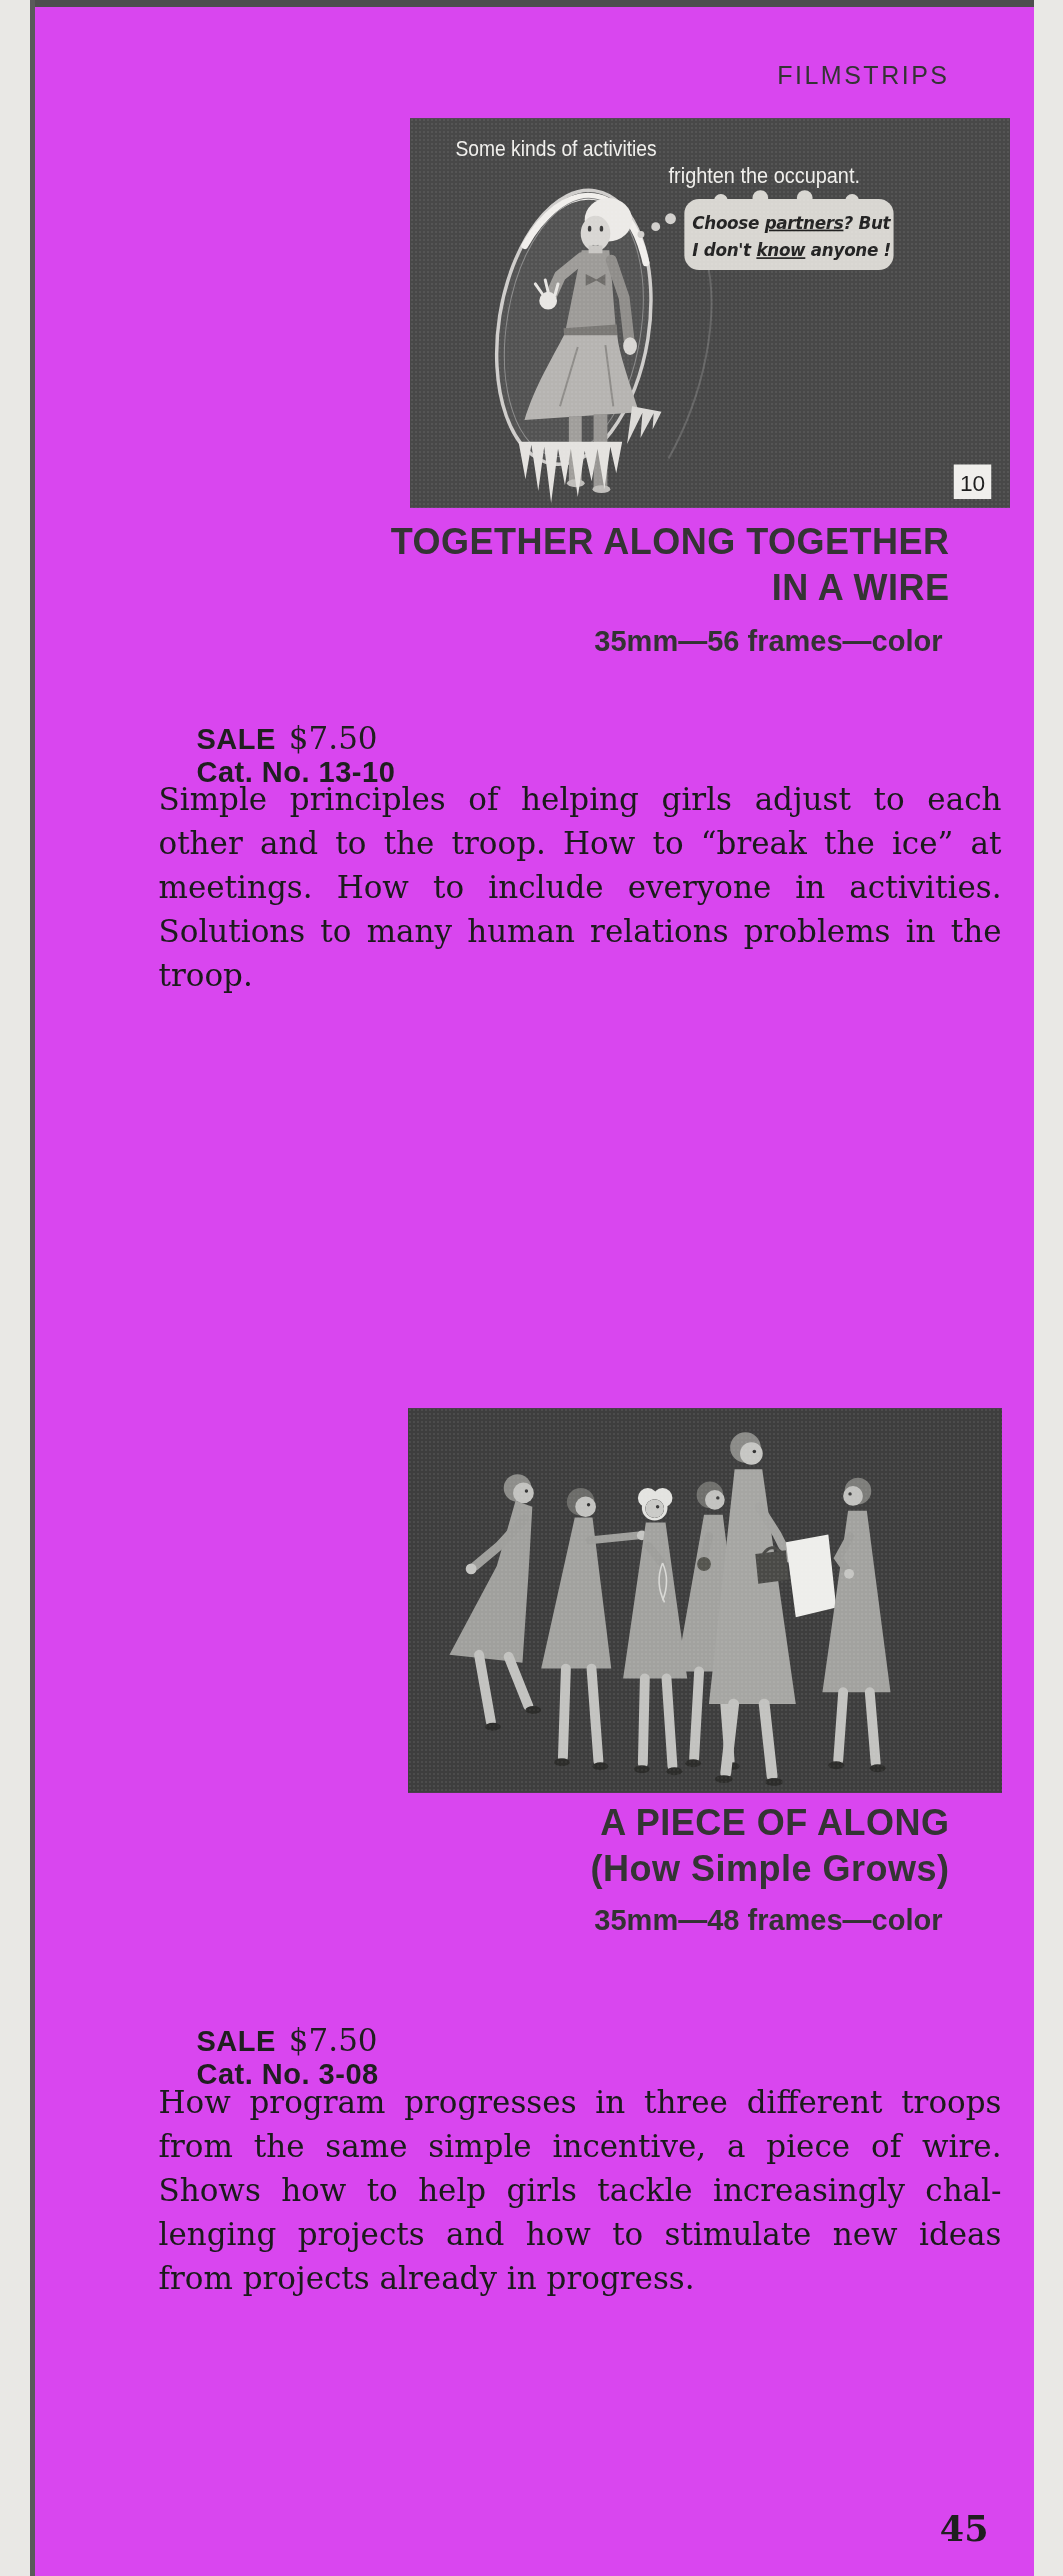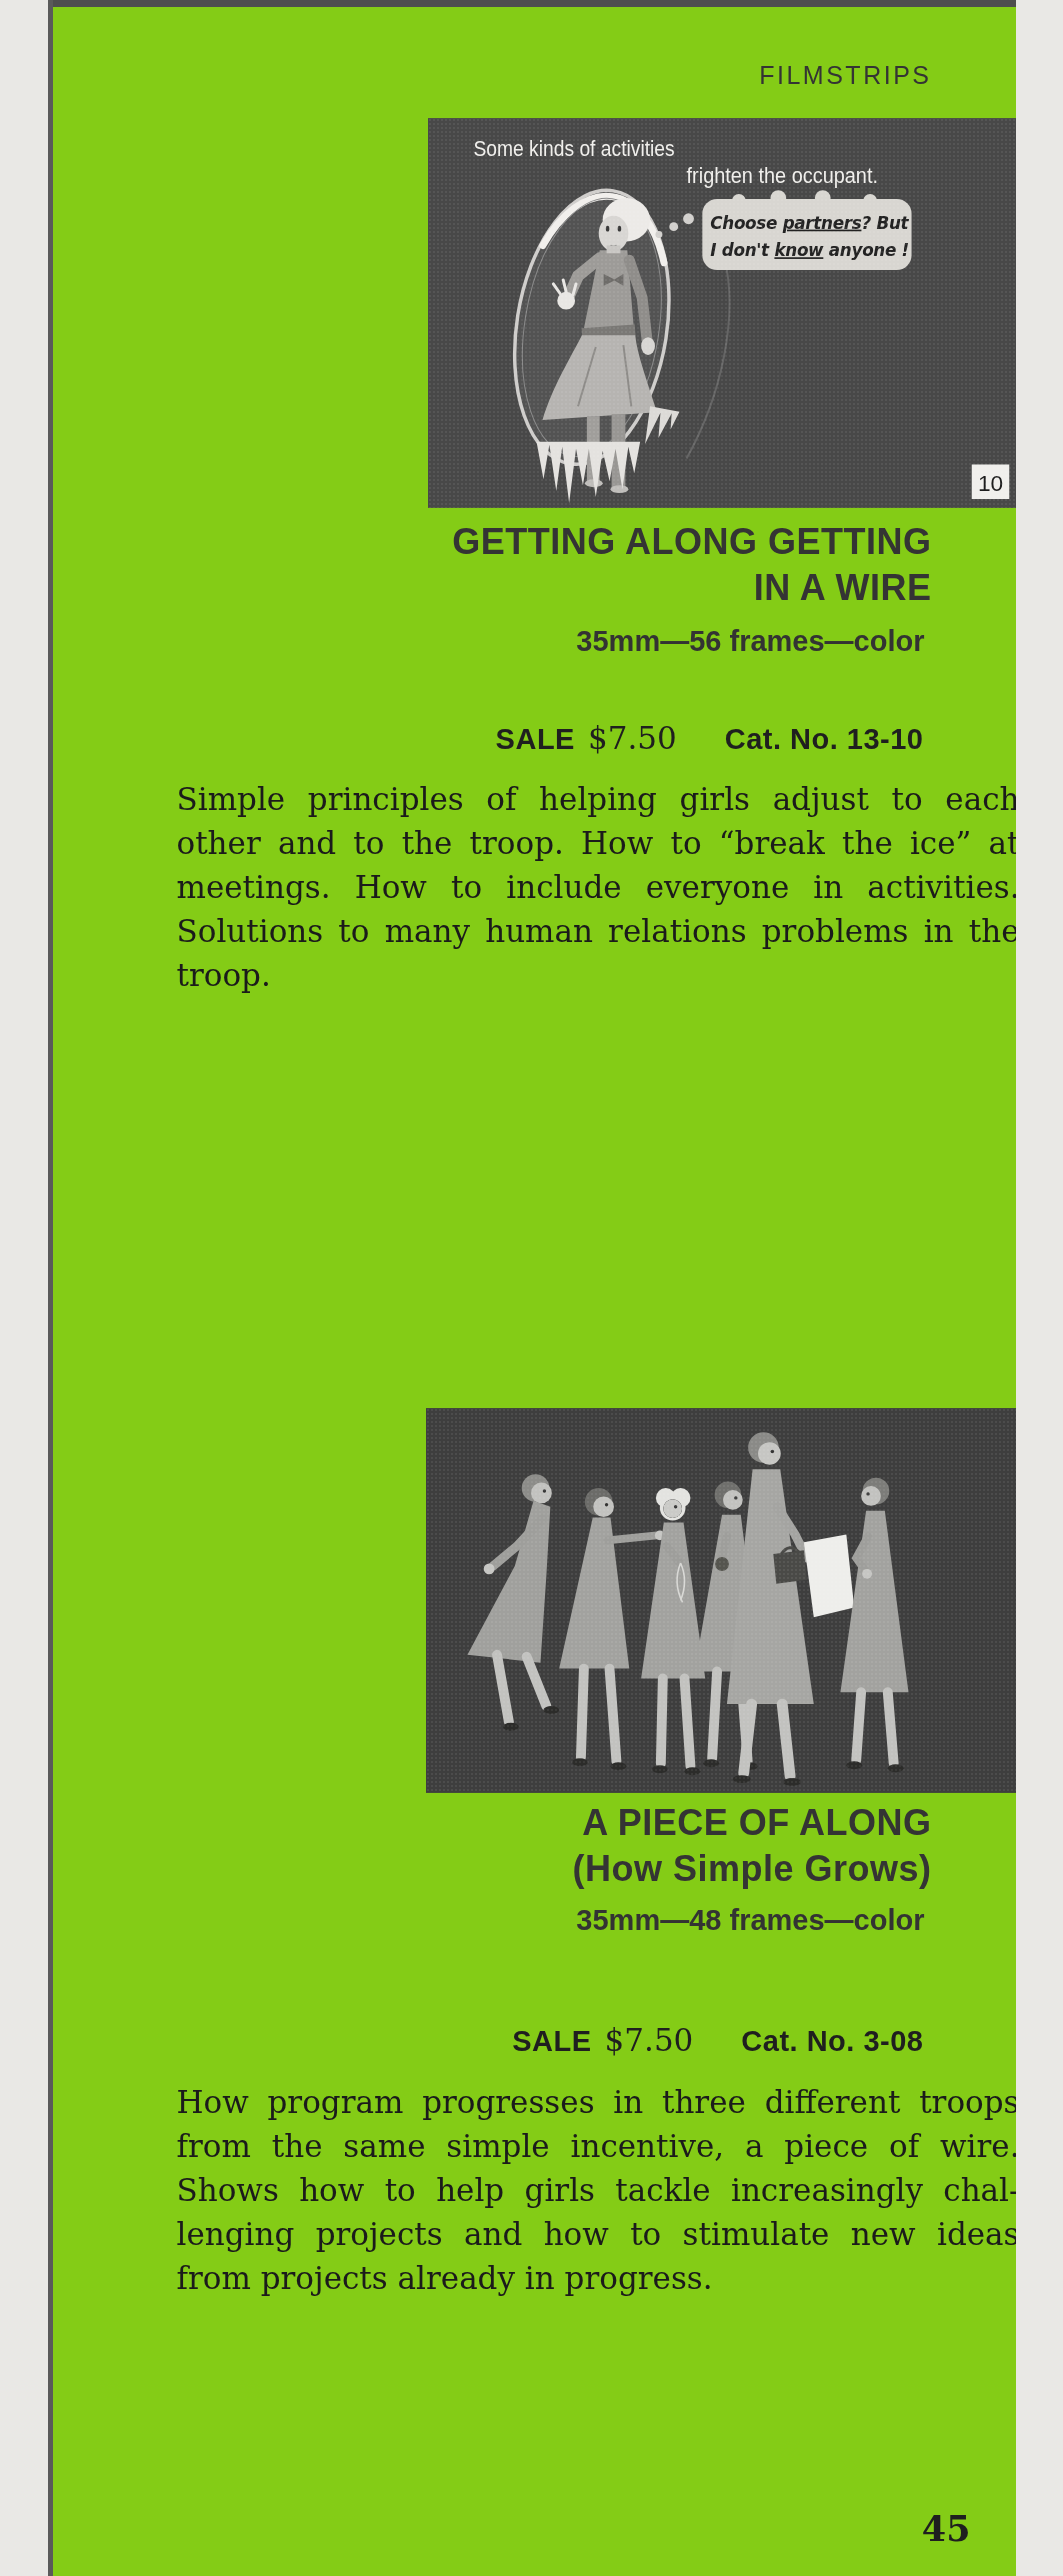--- a/index.html
+++ b/index.html
@@ -1,20 +1,20 @@
 <!DOCTYPE html>
 <html><head>
 <meta charset="utf-8">
 <style>
   html,body{margin:0;padding:0;}
   body{background:#e9e8e5;}
   .page{
     position:relative; width:968px; height:2576px; margin:0 auto;
-    background:#84cc16; overflow:hidden;
-    font-family:"DejaVu Serif", serif; color:#1b1b1b;
+    background:#d946ef; overflow:hidden;
+    font-family:"DejaVu Serif", serif; color:#1b1b1b;padding-left:36px;
   }
   .scan-edge-top{position:absolute;left:0;top:0;width:1064px;height:7px;background:#4e4e4e;}
   .scan-edge-left{position:absolute;left:0;top:0;width:5px;height:2576px;background:#5a5a5a;}
 
   .running-head{
     position:absolute; top:61px; right:84px;
     font-family:"Liberation Sans", sans-serif; font-size:25px; letter-spacing:2.5px; color:#343434;
   }
 
   .photo{position:absolute; left:380px; margin:0; padding:0;}
@@ -36,21 +36,21 @@
 
   .format-line{
     position:absolute; right:84px; margin:7px; text-align:right;
     font-family:"Liberation Sans", sans-serif; font-weight:bold;
     font-size:29px; color:#333;
   }
   .f1{top:618px;} .f2{top:1897px;}
 
   .sale-row{
     position:absolute; left:119px; right:92px;
-    display:flex; justify-content:flex-end; align-items:baseline;
+    display:flex; justify-content:flex-end; align-items:baseline;flex-direction:column;
   }
   .s1{top:720px;} .s2{top:2022px;}
   .sale-left{display:flex; align-items:baseline;}
   .sale-label{font-family:"Liberation Sans", sans-serif; font-weight:bold; font-size:29px; letter-spacing:0.5px; color:#1f1f1f;}
   .sale-price{font-family:"DejaVu Serif", serif; font-size:31px; color:#1f1f1f; margin-left:13px;}
   .cat-no{font-family:"Liberation Sans", sans-serif; font-weight:bold; font-size:29px; letter-spacing:0.5px; color:#1f1f1f;margin-left:48px;}
 
   .desc{
     position:absolute; left:129px; width:843px; margin:0;
     font-size:31px; line-height:44px; text-align:justify; color:#1b1b1b;
@@ -129,21 +129,21 @@
         <text x="286" y="140" font-family="DejaVu Sans, sans-serif" font-size="17" font-style="italic" font-weight="bold" letter-spacing="-0.3" fill="#222" xml:space="preserve"><tspan>I don't </tspan><tspan text-decoration="underline">know</tspan><tspan> anyone !</tspan></text>
       </g>
 
       <g>
         <rect x="551" y="351" width="38" height="35" fill="#f0efec"></rect>
         <text x="570" y="378" text-anchor="middle" font-family="Liberation Sans, sans-serif" font-size="23" fill="#1e1e1e">10</text>
       </g>
     </svg>
   </figure>
 
-  <h2 class="strip-title t1"><span>GETTING ALONG GETTING</span><br><span>IN A WIRE</span></h2>
+  <h2 class="strip-title t1"><span>TOGETHER ALONG TOGETHER</span><br><span>IN A WIRE</span></h2>
   <p class="format-line f1">35mm—56 frames—color</p>
 
   <div class="sale-row s1">
     <span class="sale-left">
       <span class="sale-label">SALE</span>
       <span class="sale-price">$7.50</span>
     </span>
     <span class="cat-no">Cat. No. 13-10</span>
   </div>
 

